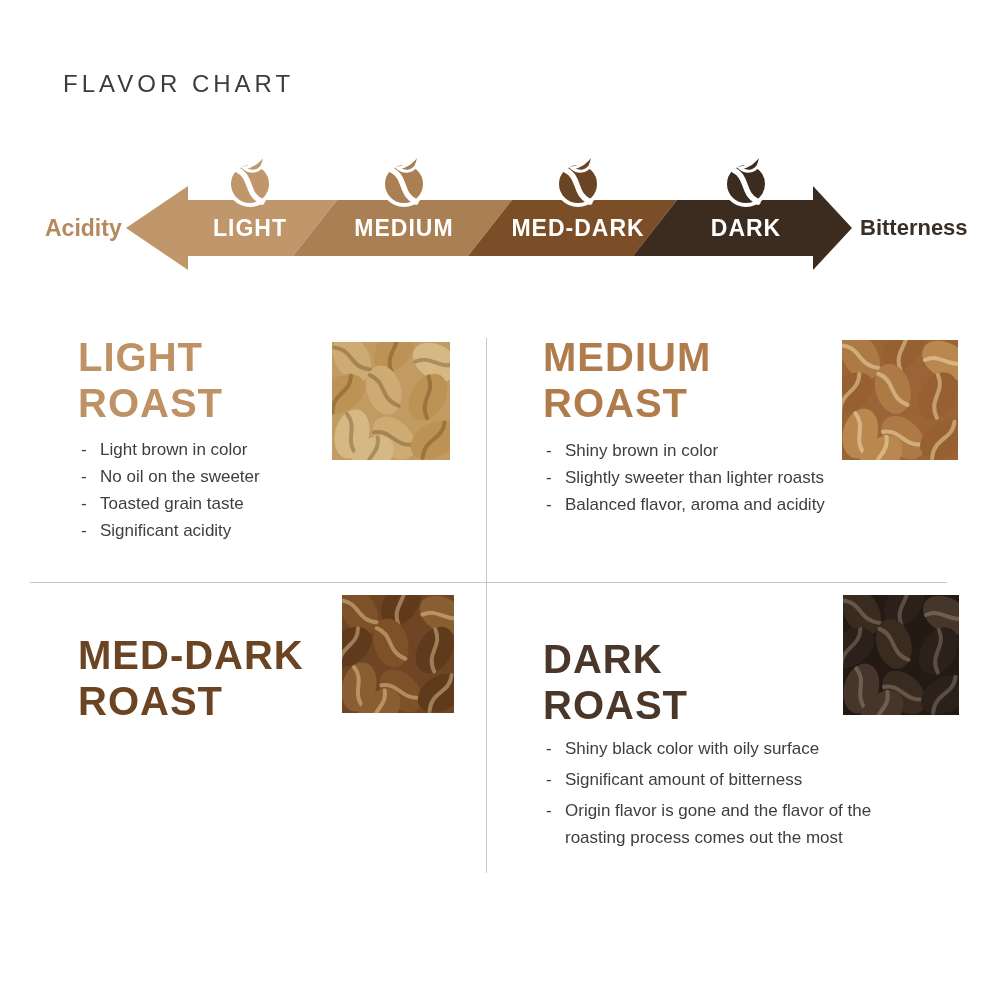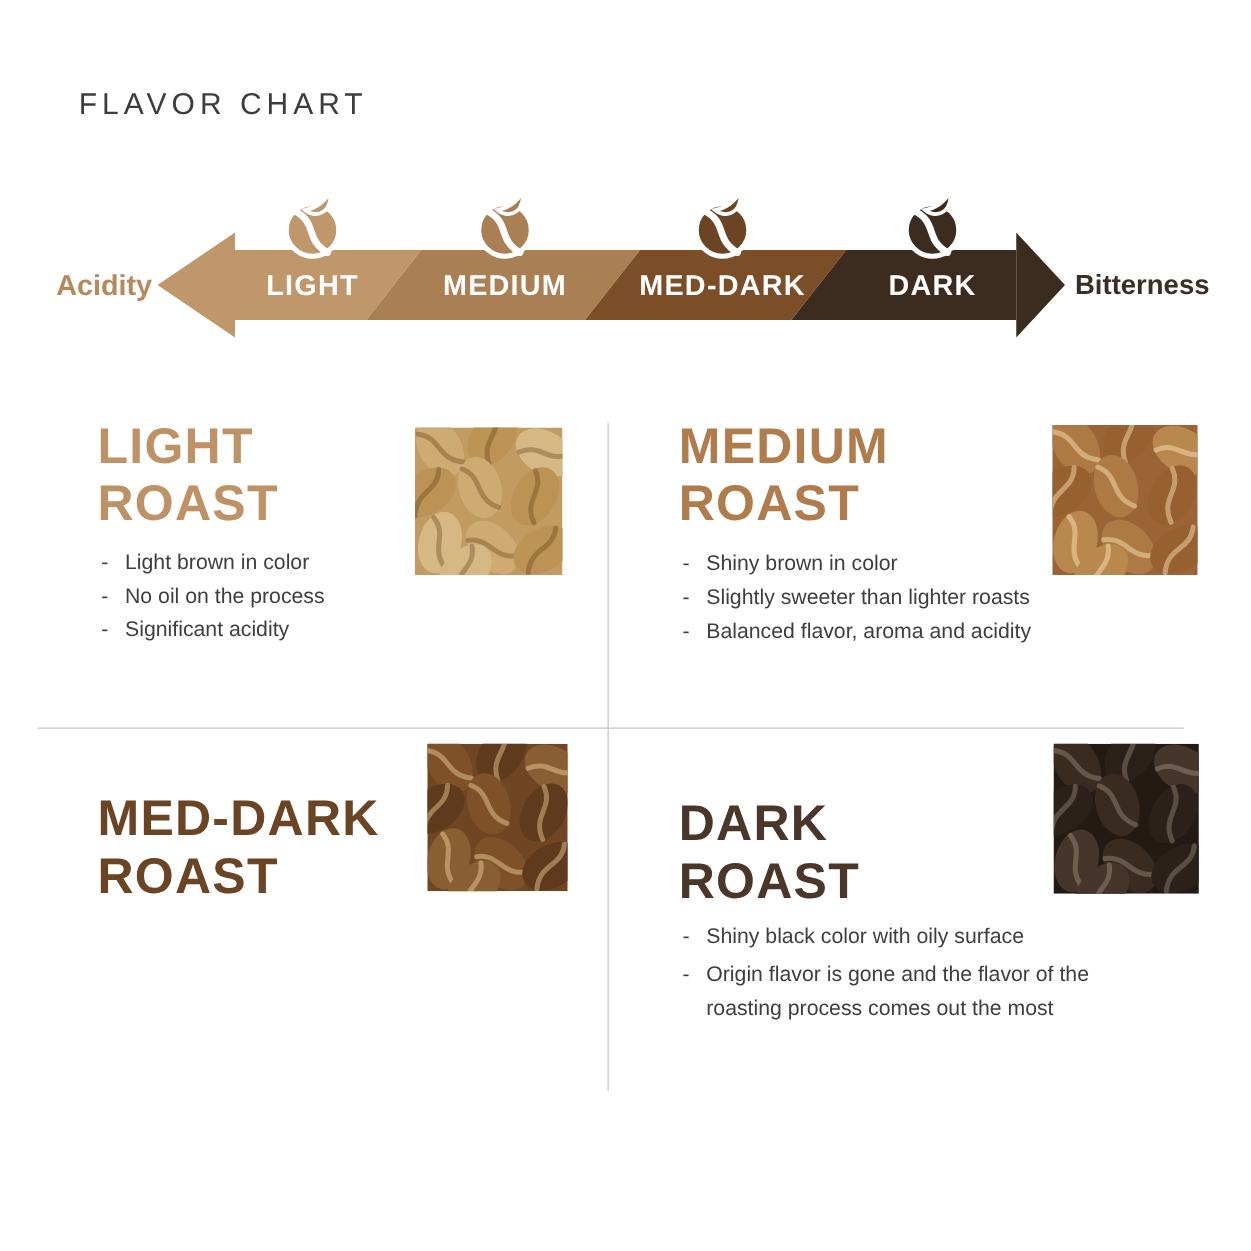--- a/index.html
+++ b/index.html
@@ -114,21 +114,22 @@
     <use href="#pbean" transform="translate(10,52) rotate(55)" style="--b1:var(--b2)"></use>
     <use href="#pbean" transform="translate(52,48) rotate(-15)"></use>
     <use href="#pbean" transform="translate(96,55) rotate(30)" style="--b1:var(--b2)"></use>
     <use href="#pbean" transform="translate(20,92) rotate(15)" style="--b1:var(--b3)"></use>
     <use href="#pbean" transform="translate(62,96) rotate(-45)"></use>
     <use href="#pbean" transform="translate(102,98) rotate(60)" style="--b1:var(--b2)"></use>
     <use href="#pbean" transform="translate(40,115) rotate(45)" style="--b1:var(--b3)"></use>
   </svg>
   <ul class="abs bullets b-light">
     <li>Light brown in color</li>
-    <li>No oil on the process</li>
+    <li>No oil on the sweeter</li>
+    <li>Toasted grain taste</li>
     <li>Significant acidity</li>
   </ul>
 
   <h2 class="abs roast-heading h-medium" style="margin:0">
     <span>MEDIUM</span>
     <span>ROAST</span>
   </h2>
   <svg class="abs photo photo-medium" viewBox="0 0 118 118" preserveAspectRatio="xMidYMid slice">
     <rect width="118" height="118" style="fill:var(--bg)"></rect>
     <use href="#pbean" transform="translate(20,16) rotate(-30)"></use>
@@ -178,16 +179,17 @@
     <use href="#pbean" transform="translate(10,52) rotate(55)" style="--b1:var(--b2)"></use>
     <use href="#pbean" transform="translate(52,48) rotate(-15)"></use>
     <use href="#pbean" transform="translate(96,55) rotate(30)" style="--b1:var(--b2)"></use>
     <use href="#pbean" transform="translate(20,92) rotate(15)" style="--b1:var(--b3)"></use>
     <use href="#pbean" transform="translate(62,96) rotate(-45)"></use>
     <use href="#pbean" transform="translate(102,98) rotate(60)" style="--b1:var(--b2)"></use>
     <use href="#pbean" transform="translate(40,115) rotate(45)" style="--b1:var(--b3)"></use>
   </svg>
   <ul class="abs bullets b-dark">
     <li>Shiny black color with oily surface</li>
+    <li>Significant amount of bitterness</li>
     <li>Origin flavor is gone and the flavor of the roasting process comes out the most</li>
   </ul>
 
 </div>
 
 </body></html>

